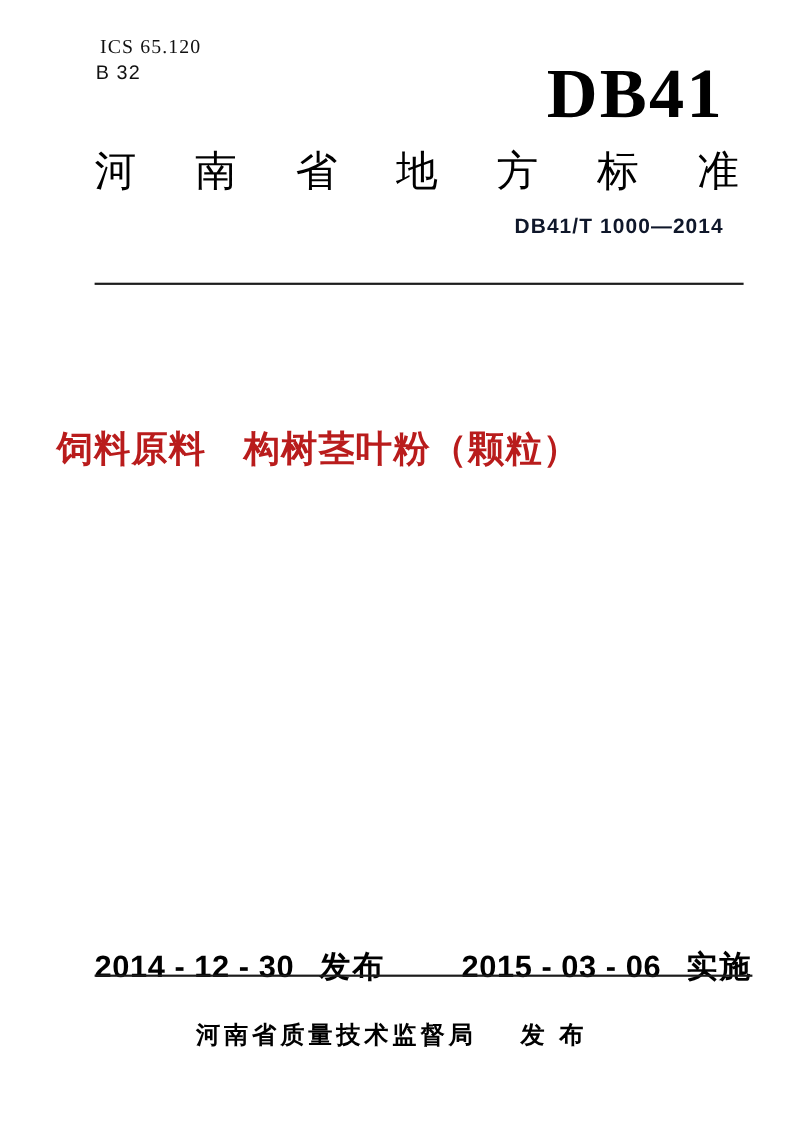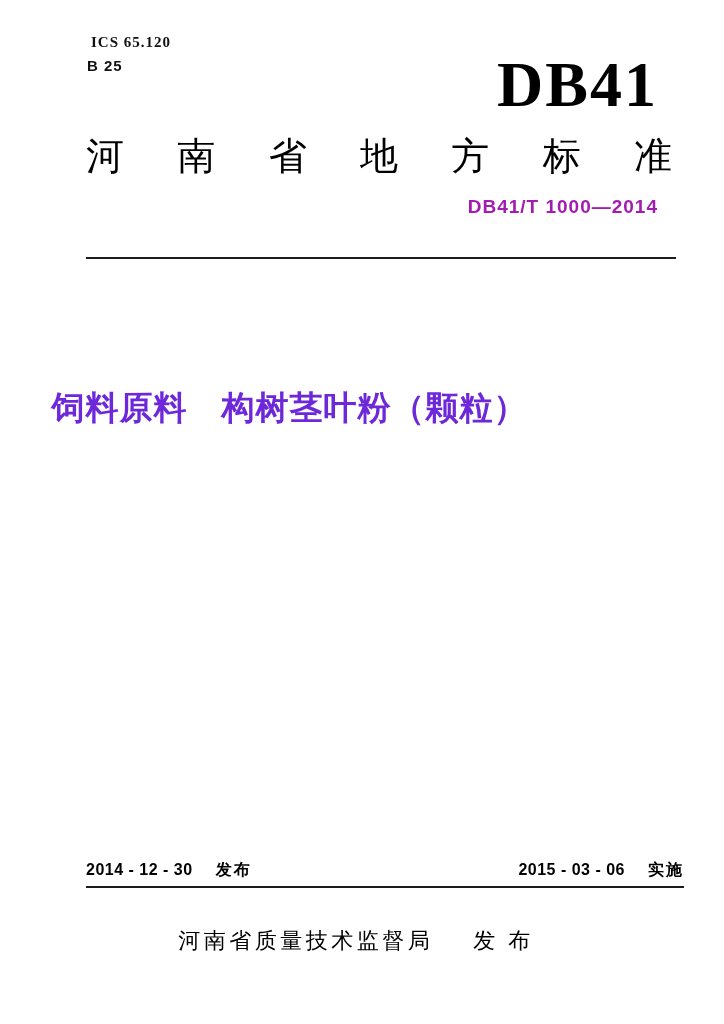--- a/index.html
+++ b/index.html
@@ -11,24 +11,23 @@
     background: #ffffff;
     color: #000000;
     font-family: "Liberation Sans", "DejaVu Sans", sans-serif;
     overflow: hidden;
   }
 
   .ics-block {
     position: absolute;
     left: 87px;
     top: 30px;
-    font-size: 15px;
+    font-size: 18px;
     line-height: 24px;
     color: #111;
-    font-weight: bold;
   }
   .ics-line1 {
     font-family: "Liberation Serif", "DejaVu Serif", serif;
     padding-left: 4px;
     letter-spacing: 1px;
   }
   .ics-line2 {
     font-family: "Liberation Sans", "DejaVu Sans", sans-serif;
     letter-spacing: 1px;
   }
@@ -59,52 +58,52 @@
     color: #000;
   }
 
   .standard-number {
     position: absolute;
     right: 66px;
     top: 196px;
     font-size: 19px;
     font-weight: 600;
     letter-spacing: 1px;
-    color: #a21caf;
+    color: #0f172a;
   }
 
   .header-rule {
     position: absolute;
     left: 86px;
     top: 257px;
     width: 590px;
     height: 2px;
     background: #1c1c1c;
   }
 
   .doc-title {
     position: absolute;
     left: 0;
     top: 386px;
     width: 579px;
     text-align: center;
     font-size: 33px;
     font-weight: 700;
     letter-spacing: 1px;
-    color: #6d28d9;
+    color: #b91c1c;
   }
 
   .dates-row {
     position: absolute;
     left: 86px;
     top: 860px;
     width: 598px;
     display: flex;
     justify-content: space-between;
-    font-size: 16px;
+    font-size: 28px;
     font-weight: 700;
     color: #000;
   }
   .date-group { display: flex; align-items: baseline; }
   .date-group .date { letter-spacing: 0.5px; }
   .date-group .date-label { margin-left: 23px; letter-spacing: 2px; }
 
   .footer-rule {
     position: absolute;
     left: 86px;
@@ -116,32 +115,32 @@
 
   .publisher-row {
     position: absolute;
     left: 0;
     top: 926px;
     width: 712px;
     display: flex;
     justify-content: center;
     align-items: flex-start;
     font-size: 22px;
-    font-weight: 400;
+    font-weight: 700;
     color: #000;
   }
   .publisher-name { letter-spacing: 3.5px; }
   .publish-action { margin-left: 40px; letter-spacing: 3.5px; }
 </style>
 </head>
 <body>
 
 <div class="ics-block">
   <div class="ics-line1">ICS 65.120</div>
-  <div class="ics-line2">B 25</div>
+  <div class="ics-line2">B 32</div>
 </div>
 
 <div class="db41-logo">DB41</div>
 
 <div class="standard-name-row">
   <span>河</span>
   <span>南</span>
   <span>省</span>
   <span>地</span>
   <span>方</span>

